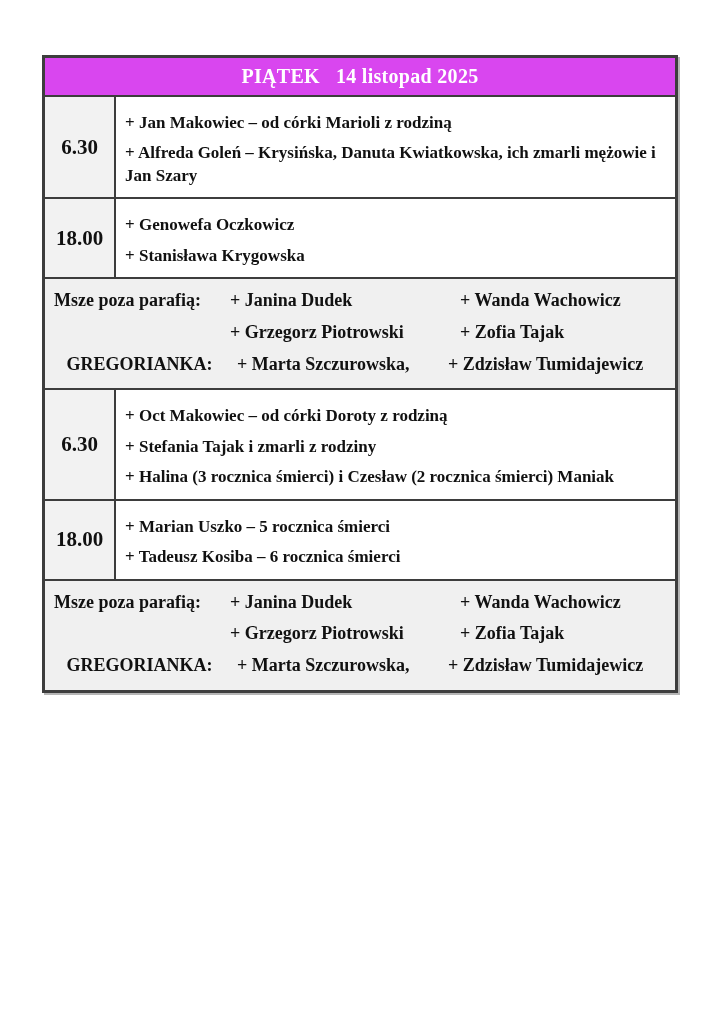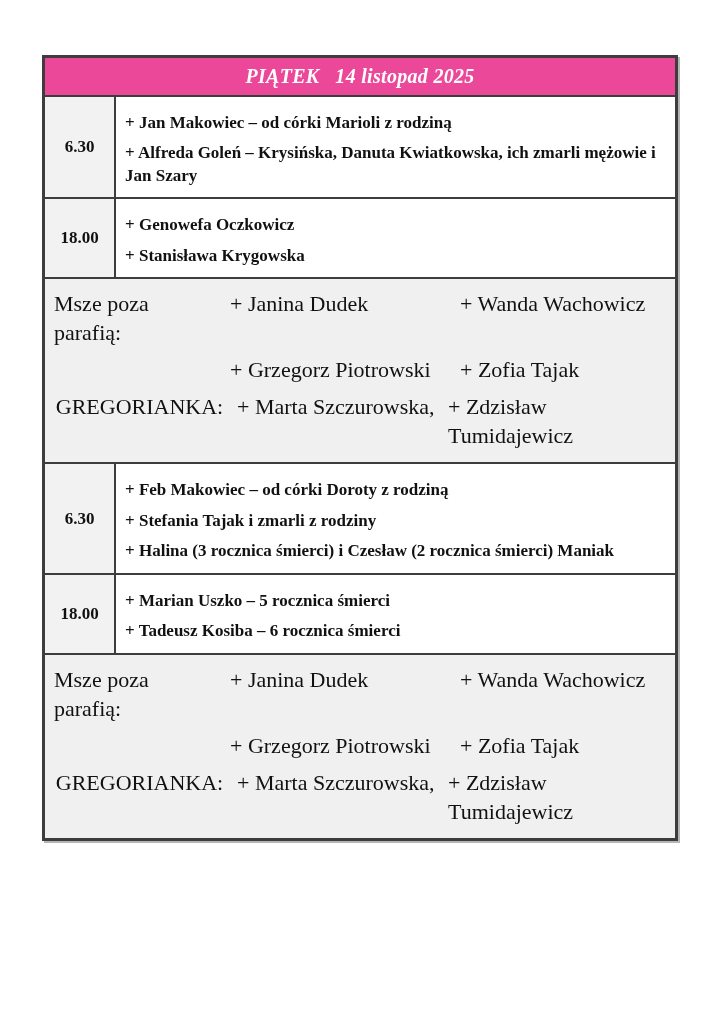--- a/index.html
+++ b/index.html
@@ -17,37 +17,37 @@
     width:636px;
     border:3px solid #3d3d3d;
     box-shadow:2px 2px 0 #b5b5b5;
     background:#ffffff;
     box-sizing:border-box;
   }
   .row{box-sizing:border-box;}
   .row + .row{border-top:2px solid #3d3d3d;}
   .day-header{
     height:37px;
-    background:#ec4899;
-    display:flex;align-items:center;justify-content:center;font-style:italic;
+    background:#d946ef;
+    display:flex;align-items:center;justify-content:center;
   }
   .day-header span{
     color:#ffffff;
     font-weight:bold;
     font-size:20px;
     white-space:pre;
     letter-spacing:0.3px;
   }
   .mass-row{display:flex;align-items:stretch;}
   .time-cell{
     width:71px;flex:none;
     border-right:2px solid #3d3d3d;
     background:#f2f2f2;
     display:flex;align-items:center;justify-content:center;
-    font-weight:bold;font-size:17px;
+    font-weight:bold;font-size:21px;
     box-sizing:border-box;
   }
   .intent-cell{
     flex:1;
     padding:15px 6px 2px 9px;
     box-sizing:border-box;
   }
   .intent-cell p{
     margin:0 0 8px 0;
     font-weight:bold;
@@ -55,22 +55,22 @@
     line-height:1.32;
   }
   .outside{
     background:#f0f0f0;
     padding:10px 6px 4px 9px;
     box-sizing:border-box;
   }
   .out-line{
     display:flex;
     margin-bottom:8px;
-    font-weight:normal;
-    font-size:22px;
+    font-weight:bold;
+    font-size:18px;
     line-height:1.32;
   }
   .out-label{width:164px;flex:none;}
   .out-col1{width:230px;flex:none;margin-left:12px;}
   .out-col2{flex:1;}
   .out-label.greg{width:171px;text-align:center;}
   .out-col1.greg{width:211px;}
 </style>
 </head>
 <body>
@@ -112,21 +112,21 @@
       <span class="out-label greg">GREGORIANKA:</span>
       <span class="out-col1 greg">+ Marta Szczurowska,</span>
       <span class="out-col2">+ Zdzisław Tumidajewicz</span>
     </div>
   </div>
 
 
   <div class="row mass-row">
     <div class="time-cell">6.30</div>
     <div class="intent-cell">
-      <p>+ Feb Makowiec – od córki Doroty z rodziną</p>
+      <p>+ Oct Makowiec – od córki Doroty z rodziną</p>
       <p>+ Stefania Tajak i zmarli z rodziny</p>
       <p>+ Halina (3 rocznica śmierci) i Czesław (2 rocznica śmierci) Maniak</p>
     </div>
   </div>
 
   <div class="row mass-row">
     <div class="time-cell">18.00</div>
     <div class="intent-cell">
       <p>+ Marian Uszko – 5 rocznica śmierci</p>
       <p>+ Tadeusz Kosiba – 6 rocznica śmierci</p>

